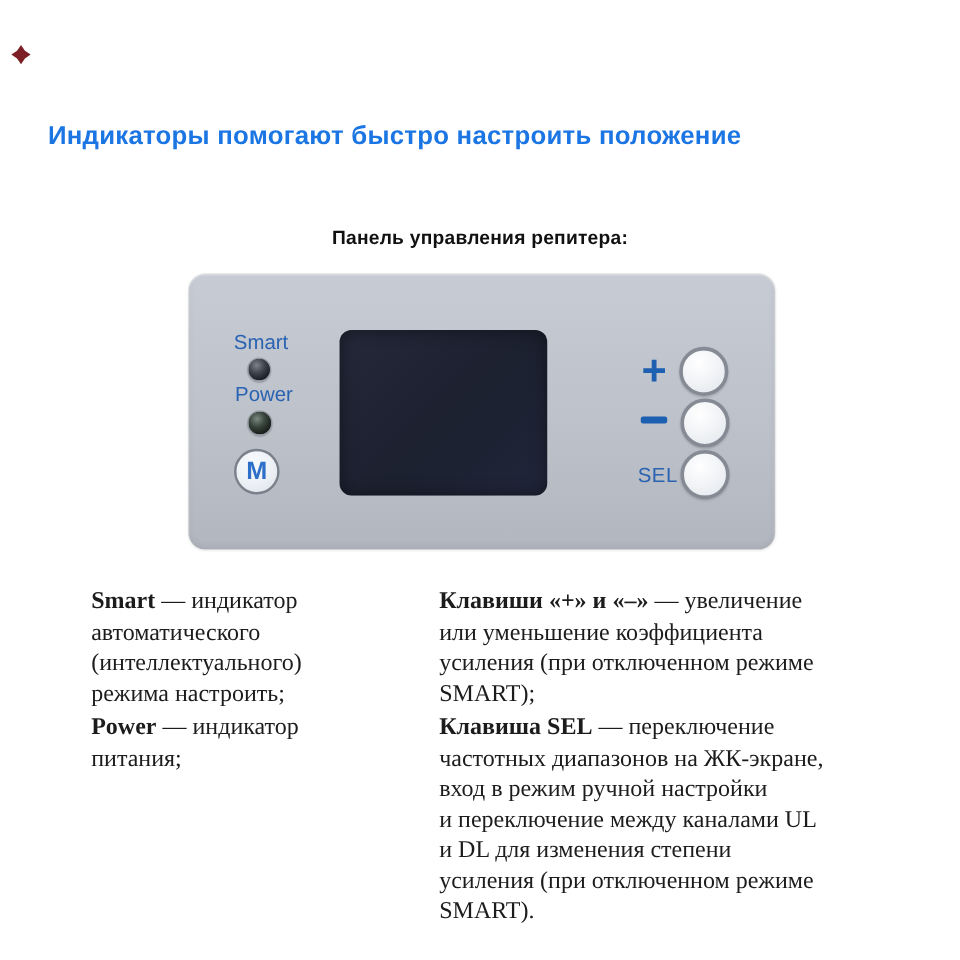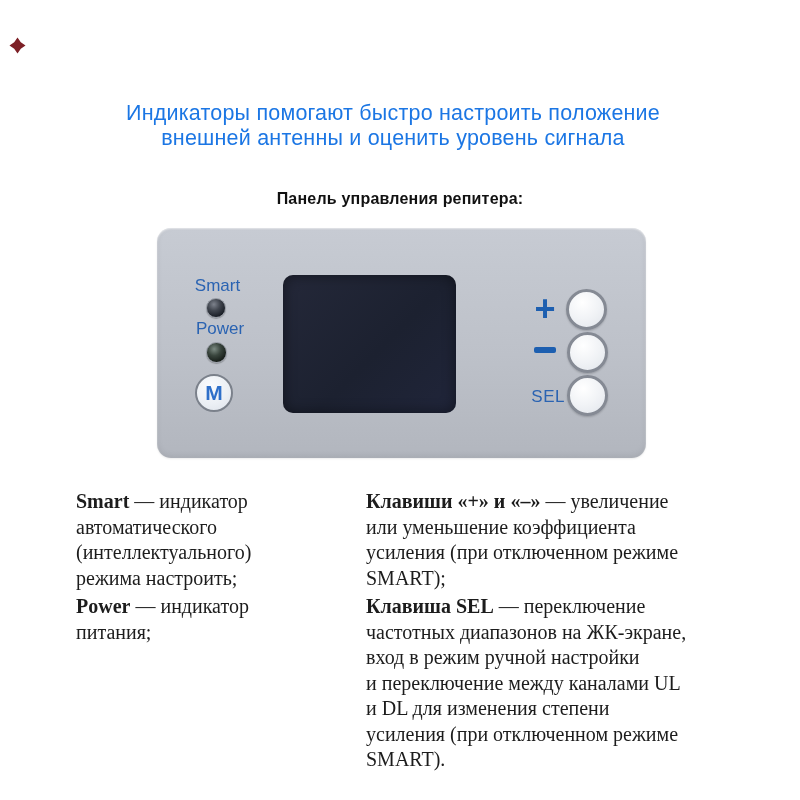--- a/index.html
+++ b/index.html
@@ -14,23 +14,23 @@
     --button_ring:#858a94;
     --logo_red:#7d2026;
   }
   html,body{margin:0;padding:0;}
   body{font-family:"Liberation Sans","DejaVu Sans",sans-serif;background:#ffffff;}
   .page{position:relative;width:800px;height:800px;background:#ffffff;overflow:hidden;}
 
   .logo-mark{position:absolute;left:9px;top:37px;width:17px;height:17px;}
 
   .heading{
-    position:absolute;left:63px;top:101px;width:660px;
+    position:absolute;left:40px;top:101px;width:660px;
     color:var(--heading_blue,#1b76e4);
-    font-size:21.5px;font-weight:400;line-height:25px;letter-spacing:0.2px;text-align:center;
+    font-size:21.5px;font-weight:700;line-height:25px;letter-spacing:0.2px;
   }
   .heading .hline{display:block;}
 
   .panel-title{
     position:absolute;left:0;top:190px;width:800px;text-align:center;
     color:#111111;font-size:16px;font-weight:700;letter-spacing:0.2px;
   }
 
   .panel{
     position:absolute;left:157px;top:228px;width:489px;height:230px;
@@ -98,21 +98,20 @@
 <body>
 
 <div class="page">
 
   <svg class="logo-mark" viewBox="0 0 18 18" aria-hidden="true">
     <path d="M9 0.5 L12.5 5.5 L17.5 9 L12.5 12.5 L9 17.5 L5.5 12.5 L0.5 9 L5.5 5.5 Z" fill="#7d2026"></path>
   </svg>
 
   <div class="heading">
     <span class="hline">Индикаторы помогают быстро настроить положение</span>
-    <span class="hline">внешней антенны и оценить уровень сигнала</span>
   </div>
 
   <div class="panel-title">Панель управления репитера:</div>
 
   <div class="panel">
     <span class="panel-label lbl-smart">Smart</span>
     <span class="led led-smart"></span>
 
     <span class="panel-label lbl-power">Power</span>
     <span class="led led-power"></span>

